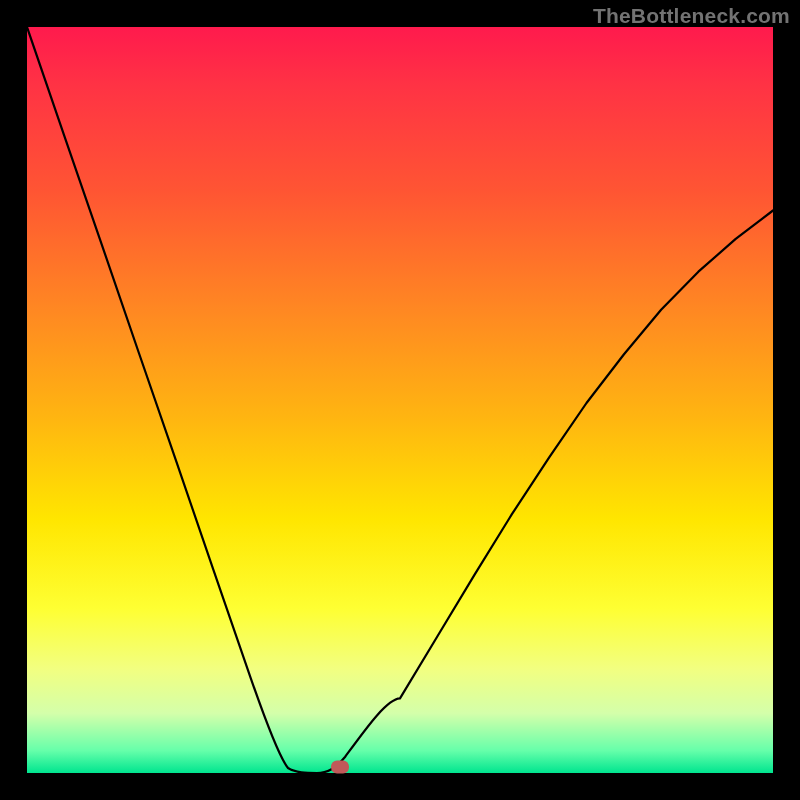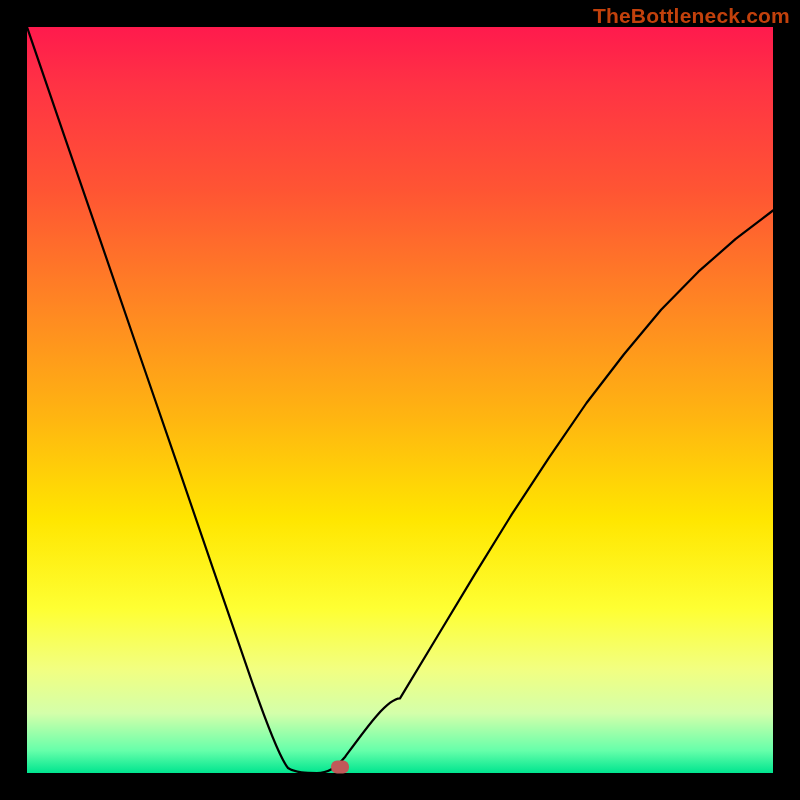--- a/index.html
+++ b/index.html
@@ -29,21 +29,21 @@
       #66ffaa 97%,
       #00e58f 100%);
   }
   .watermark {
     position: absolute;
     top: 4px;
     right: 10px;
     font-family: Arial, Helvetica, sans-serif;
     font-size: 21px;
     font-weight: 600;
-    color: #c2410c;
+    color: #737373;
     letter-spacing: 0.2px;
   }
   svg.curve {
     position: absolute;
     left: 0; top: 0;
     width: 100%; height: 100%;
   }
   .marker {
     position: absolute;
     width: 18px;

